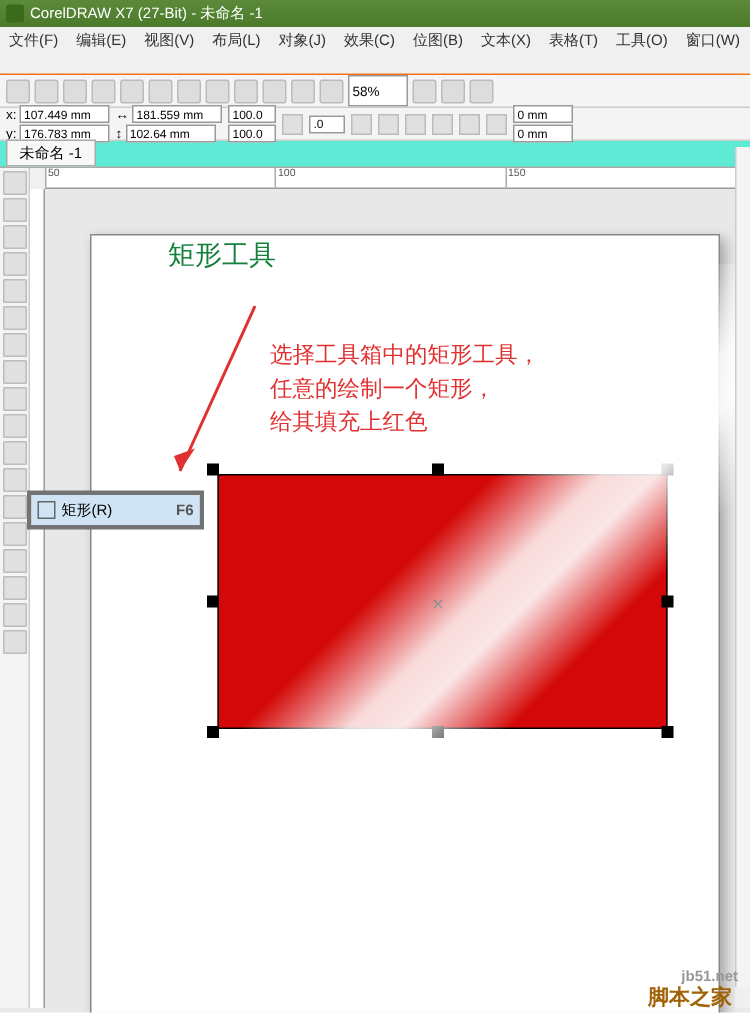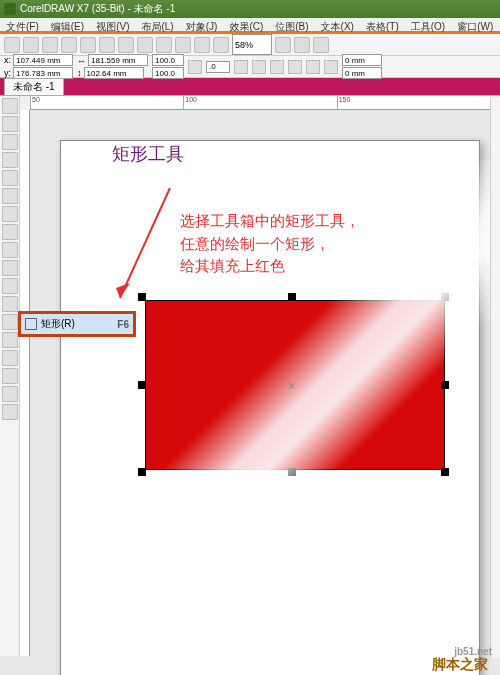--- a/index.html
+++ b/index.html
@@ -1,65 +1,65 @@
 <!DOCTYPE html>
 <html><head>
 <meta charset="utf-8">
 <style>
 * { margin: 0; padding: 0; box-sizing: border-box; font-family: "Microsoft YaHei", sans-serif; }
 body { background: #e8e8e8; width: 500px; height: 675px; overflow: hidden; position: relative; }
 .titlebar { height: 18px; background: linear-gradient(#5a8a3a, #4a7a2a); color: #fff; font-size: 10px; display: flex; align-items: center; padding: 0 4px; }
 .titlebar .icon { width: 12px; height: 12px; background: #3a6a1a; margin-right: 4px; border-radius: 2px; }
-.menubar { height: 16px; background: #f0f0f0; display: flex; font-size: 10px; border-bottom: 3px solid #f97316; }
+.menubar { height: 32px; background: #f0f0f0; display: flex; font-size: 10px; border-bottom: 1px solid #f97316; }
 .menubar span { padding: 2px 6px; color: #333; }
 .toolbar { height: 22px; background: #f4f4f4; border-bottom: 1px solid #ccc; display: flex; align-items: center; gap: 3px; padding: 0 4px; }
 .tbtn { width: 16px; height: 16px; background: #ddd; border: 1px solid #bbb; border-radius: 2px; }
 .toolbar2 { height: 22px; background: #f4f4f4; border-bottom: 1px solid #ccc; display: flex; align-items: center; gap: 4px; padding: 0 4px; font-size: 9px; }
 .coord-box { display: flex; flex-direction: column; gap: 1px; }
 .coord-row { display: flex; align-items: center; gap: 2px; }
 .coord-input { width: 60px; height: 12px; border: 1px solid #999; background: #fff; font-size: 8px; padding: 0 2px; }
 .zoom-input { width: 40px; height: 21px; border: 1px solid #999; background: #fff; font-size: 9px; padding: 0 2px; }
 .thin-icon { width: 14px; height: 14px; background: #e0e0e0; border: 1px solid #bbb; }
-.doctab { height: 18px; background: #be185d; border-bottom: 1px solid #aaa; display: flex; align-items: center; font-size: 10px; }
+.doctab { height: 18px; background: #5eead4; border-bottom: 1px solid #aaa; display: flex; align-items: flex-end; font-size: 10px; }
 .doctab span { background: #f8f8f8; border: 1px solid #aaa; padding: 1px 8px; margin-left: 4px; }
 .workspace { position: relative; height: 560px; background: #f0f0f0; }
 .leftbar { position: absolute; left: 0; top: 0; width: 20px; height: 100%; background: #f4f4f4; border-right: 1px solid #ccc; display: flex; flex-direction: column; gap: 2px; padding: 2px; }
 .ltool { width: 16px; height: 16px; background: #e0e0e0; border: 1px solid #bbb; border-radius: 1px; }
 .ruler-h { position: absolute; left: 30px; top: 0; right: 10px; height: 14px; background: #fff; border-bottom: 1px solid #999; font-size: 7px; display: flex; }
 .ruler-h div { flex: 1; border-left: 1px solid #aaa; padding-left: 1px; color: #555; }
 .ruler-v { position: absolute; left: 20px; top: 14px; width: 10px; bottom: 0; background: #fff; border-right: 1px solid #999; }
 .canvas-area { position: absolute; left: 30px; top: 14px; right: 10px; bottom: 0; background: #e8e8e8; }
 .page { position: absolute; left: 30px; top: 30px; width: 420px; height: 560px; background: #fff; box-shadow: 3px 3px 8px rgba(0,0,0,0.3); border: 1px solid #888; }
 .red-rect { position: absolute; left: 115px; top: 190px; width: 300px; height: 170px; background: #d40808; border: 1px solid #000; }
 .handle { position: absolute; width: 8px; height: 8px; background: #000; }
 .h-tl { left: 108px; top: 183px; } .h-tm { left: 258px; top: 183px; } .h-tr { left: 411px; top: 183px; }
 .h-ml { left: 108px; top: 271px; } .h-mr { left: 411px; top: 271px; }
 .h-bl { left: 108px; top: 358px; } .h-bm { left: 258px; top: 358px; } .h-br { left: 411px; top: 358px; }
 .center-x { position: absolute; left: 258px; top: 268px; font-size: 14px; color: #000; }
-.flyout { position: absolute; left: 18px; top: 215px; width: 118px; border: 3px solid #c2410c; background: #eab308; font-size: 10px; }
+.flyout { position: absolute; left: 18px; top: 215px; width: 118px; border: 3px solid #737373; background: #eab308; font-size: 10px; }
 .flyout-row { display: flex; align-items: center; padding: 3px 4px; gap: 4px; }
 .flyout-row.active { background: #d0e4f6; }
 .flyout-icon { width: 12px; height: 12px; border: 1px solid #666; }
 .flyout-shortcut { margin-left: auto; color: #555; font-weight: bold; }
-.annot-title { position: absolute; left: 82px; top: 32px; color: #701a75; font-size: 18px; }
+.annot-title { position: absolute; left: 82px; top: 32px; color: #15803d; font-size: 18px; }
 .annot-body { position: absolute; left: 150px; top: 100px; color: #e03030; font-size: 15px; line-height: 1.5; }
 .arrow { position: absolute; left: 80px; top: 68px; width: 80px; height: 130px; }
 .arrow line { stroke: #e03030; stroke-width: 2; }
 .arrow polygon { fill: #e03030; }
 .light-streak { position: absolute; left: 80px; top: 50px; width: 380px; height: 520px; background: linear-gradient(135deg, transparent 40%, rgba(255,255,255,0.85) 48%, rgba(255,255,255,0.9) 52%, transparent 60%); pointer-events: none; }
 .watermark { position: absolute; right: 8px; bottom: 18px; font-size: 10px; color: #999; font-weight: bold; }
 .footer-brand { position: absolute; right: 12px; bottom: 1px; font-size: 14px; color: #a16207; font-weight: bold; }
 .side-right { position: absolute; right: 0; top: 98px; width: 10px; height: 560px; background: #f4f4f4; border-left: 1px solid #ccc; }
 </style>
 </head>
 <body>
 
 <div class="titlebar">
   <div class="icon"></div>
-  <span>CorelDRAW X7 (35-Bit) - 未命名 -1</span>
+  <span>CorelDRAW X7 (27-Bit) - 未命名 -1</span>
 </div>
 
 <div class="menubar">
   <span>文件(F)</span>
   <span>编辑(E)</span>
   <span>视图(V)</span>
   <span>布局(L)</span>
   <span>对象(J)</span>
   <span>效果(C)</span>
   <span>位图(B)</span>

